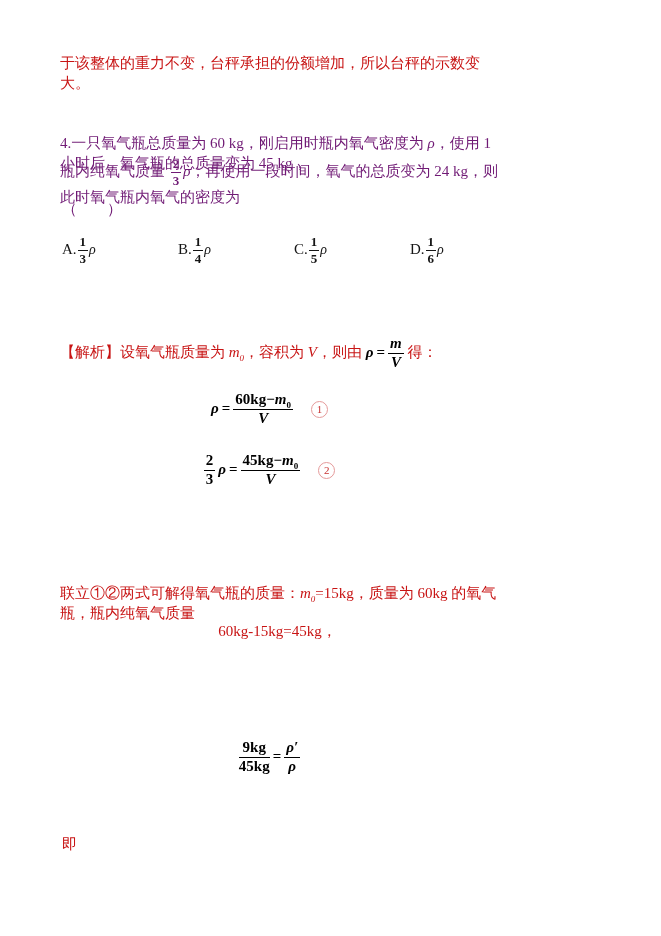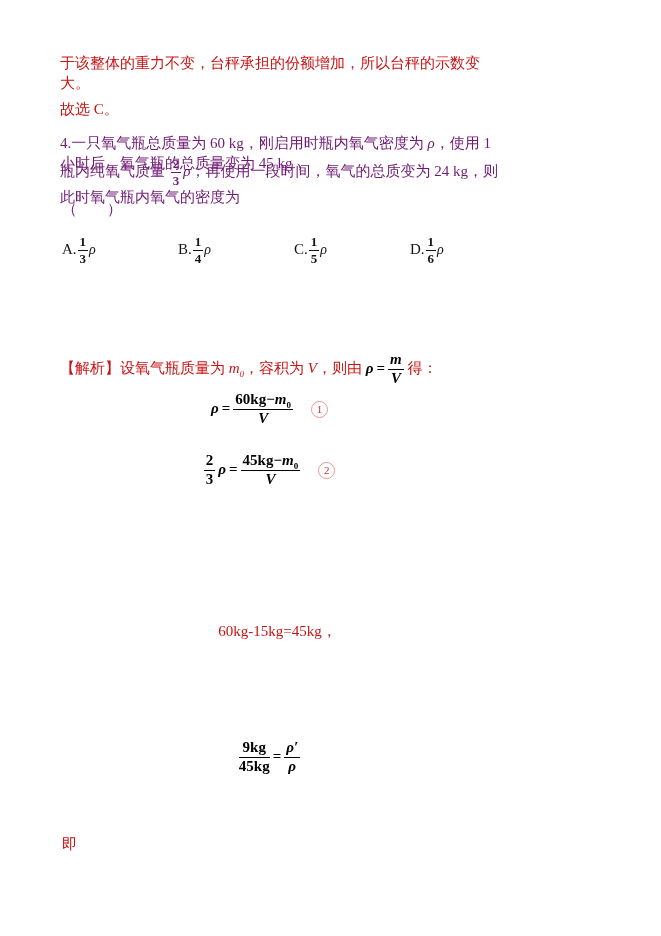--- a/index.html
+++ b/index.html
@@ -33,21 +33,20 @@
   .option .frac { font-weight:bold; font-size:13px; margin:0 1px; }
   .option .var { font-size:14px; }
   .q-frac { font-weight:bold; font-size:13px; margin:0 2px; }
 </style>
 </head>
 <body>
 
 <div class="page">
 
   <p class="abs red" style="top:53px">于该整体的重力不变，台秤承担的份额增加，所以台秤的示数变大。</p>
-  <p class="abs red" style="top:99px">故选 C。</p>
 
   <div class="abs black" style="top:133px">
     <span>4.一只氧气瓶总质量为 60 kg，刚启用时瓶内氧气密度为</span>
     <span class="var">ρ</span><span>，使用 1 小时后，氧气瓶的总质量变为 45 kg，</span>
   </div>
   <div class="abs black" style="top:157px">
     <span>瓶内纯氧气质量</span>
     <span class="frac q-frac"><span class="num">2</span><span class="den">3</span></span><span class="var">ρ</span><span>；再使用一段时间，氧气的总质变为 24 kg，则此时氧气瓶内氧气的密度为</span>
   </div>
   <div class="abs black" style="top:199px; left:62px">（　　）</div>
@@ -61,21 +60,21 @@
     </div>
     <div class="option">
       <span>C.</span><span class="frac"><span class="num">1</span><span class="den">5</span></span><span class="var">ρ</span>
     </div>
     <div class="option">
       <span>D.</span><span class="frac"><span class="num">1</span><span class="den">6</span></span><span class="var">ρ</span>
     </div>
   </div>
 
 
-  <div class="abs red" style="top:352px">
+  <div class="abs red" style="top:336px">
     <span>【解析】设氧气瓶质量为</span>
     <span class="var"><span>m</span><sub>0</sub></span><span>，容积为</span>
     <span class="var">V</span><span>，则由</span>
     <span class="math">
       <span class="var">ρ</span><span class="eq">=</span><span class="frac"><span class="num var">m</span><span class="den var">V</span></span>
     </span>
     <span>得：</span>
   </div>
 
   <div class="formula-row" style="top:392px">
@@ -85,20 +84,23 @@
     <span class="circle-tag">1</span>
   </div>
 
   <div class="formula-row" style="top:453px">
     <span class="math">
       <span class="frac"><span class="num">2</span><span class="den">3</span></span><span class="var" style="margin-left:3px">ρ</span><span class="eq">=</span><span class="frac"><span class="num"><span>45kg−</span><span class="var">m</span><sub>0</sub></span><span class="den var">V</span></span>
     </span>
     <span class="circle-tag">2</span>
   </div>
 
+  <div class="abs red" style="top:583px">
+    <span>联立①②两式可解得氧气瓶的质量：</span><span class="var"><span>m</span><sub>0</sub></span><span>=15kg，质量为 60kg 的氧气瓶，瓶内纯氧气质量</span>
+  </div>
 
   <div class="abs red center" style="top:621px">60kg-15kg=45kg，</div>
 
 
 
 
   <div class="formula-row" style="top:740px">
     <span class="math">
       <span class="frac"><span class="num">9kg</span><span class="den">45kg</span></span><span class="eq">=</span><span class="frac"><span class="num var">ρ′</span><span class="den var">ρ</span></span>
     </span>

